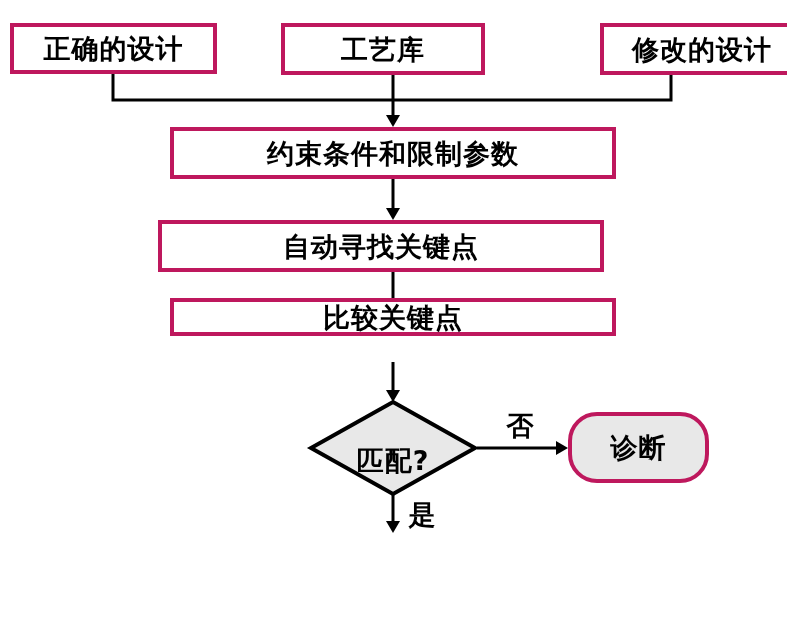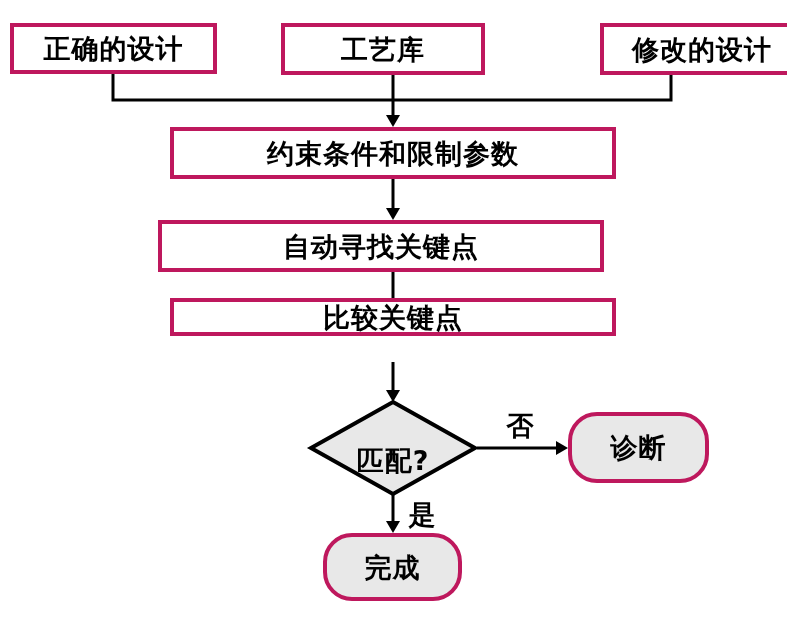--- a/index.html
+++ b/index.html
@@ -102,19 +102,18 @@
   <div class="node" style="left:170px; top:127px; width:446px; height:52px;">约束条件和限制参数</div>
 
   <div class="node" style="left:158px; top:220px; width:446px; height:52px;">自动寻找关键点</div>
 
   <div class="node" style="left:170px; top:298px; width:446px; height:38px;text-align:center;">比较关键点</div>
 
   <div class="diamond-label" style="left:311px; top:426px; width:164px; height:44px;margin-top:12px;">匹配?</div>
 
   <div class="node terminal" style="left:568px; top:412px; width:141px; height:71px;">诊断</div>
 
-  <div class="node terminal" style="left:323px; top:533px; width:139px; height:68px;">完成</div>
 
   <div class="edge-label" style="left:499px; top:407px; width:42px; height:36px;">否</div>
 
   <div class="edge-label" style="left:401px; top:496px; width:42px; height:36px;">是</div>
 
 </div>
 
 </body></html>

